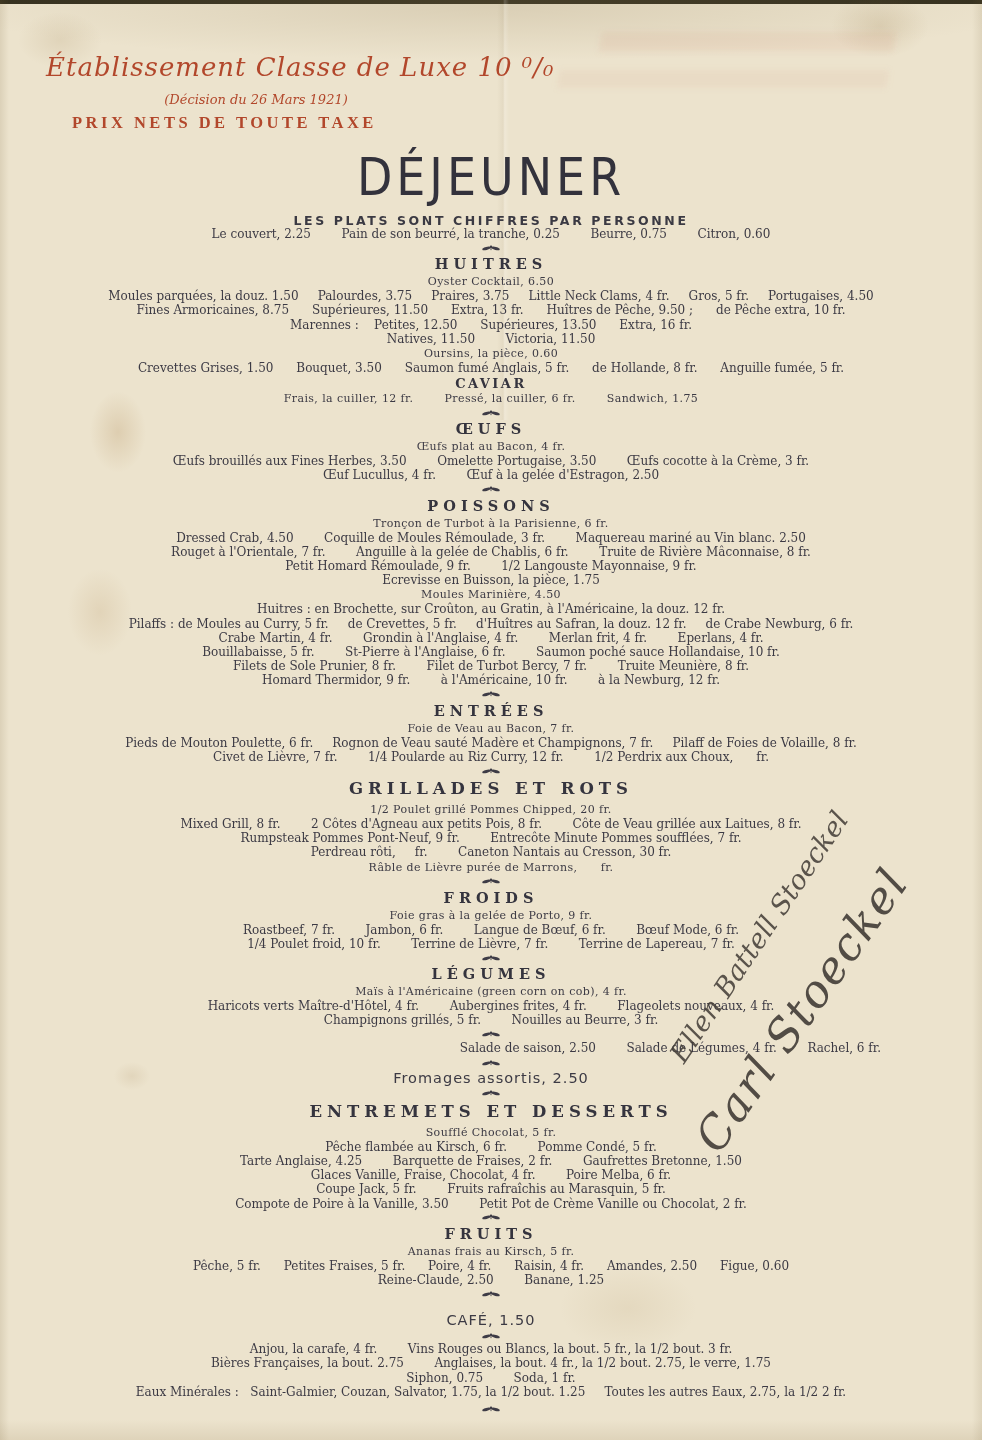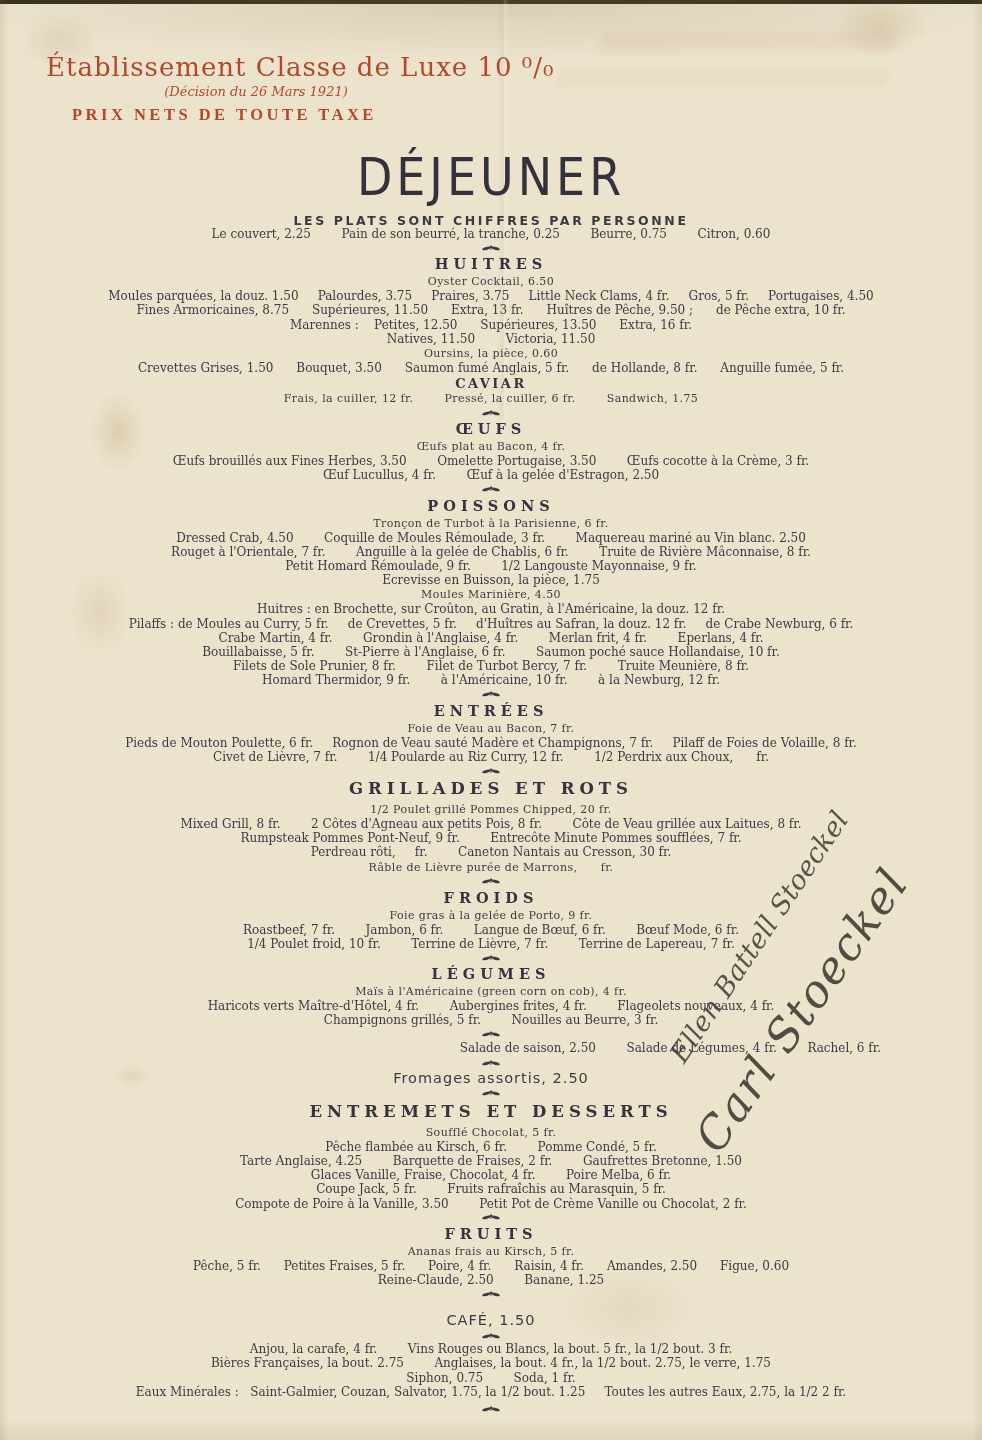--- a/index.html
+++ b/index.html
@@ -22,22 +22,22 @@
   }
   
   .bleed{position:absolute;background:rgba(196,112,84,.09);filter:blur(3px);transform:skewX(-8deg);}
   .bleed.b1{left:600px;top:32px;width:295px;height:20px;}
   .bleed.b2{left:558px;top:70px;width:330px;height:18px;background:rgba(196,112,84,.07);}
   .crease{position:absolute;left:497px;top:0;width:12px;height:420px;
     background:linear-gradient(90deg,rgba(120,100,60,0),rgba(120,100,60,.07) 50%,rgba(255,255,255,.18) 65%,rgba(120,100,60,0));}
 
   
   .redhead{position:absolute;left:46px;top:52px;color:#b2472b;}
-  .rh1{font-size:26px;letter-spacing:1px;white-space:nowrap;}
-  .rh2{font-style:italic;font-size:13px;text-align:center;width:340px;margin-left:40px;margin-top:2px;}
+  .rh1{font-style:italic;font-size:26px;letter-spacing:1px;white-space:nowrap;}
+  .rh2{font-style:italic;font-size:13px;text-align:center;width:340px;margin-left:40px;margin-top:10px;}
   .rh3{font-family:Liberation Serif, serif;font-weight:bold;font-size:16.5px;letter-spacing:3.5px;
        margin-left:26px;margin-top:6px;white-space:nowrap;color:#b2472b;}
 
   
   .masthead{position:absolute;left:0;top:146px;width:100%;text-align:center;color:#33323c;}
   .dejeuner{display:inline-block;font-family:"DejaVu Sans",sans-serif;font-weight:400;font-size:46px;
             letter-spacing:4px;transform:scaleY(1.14);transform-origin:center top;}
   .subtitle{font-family:"DejaVu Sans",sans-serif;font-weight:bold;font-size:12.5px;letter-spacing:2.6px;
             margin-top:13px;color:#3b3a43;}
 

